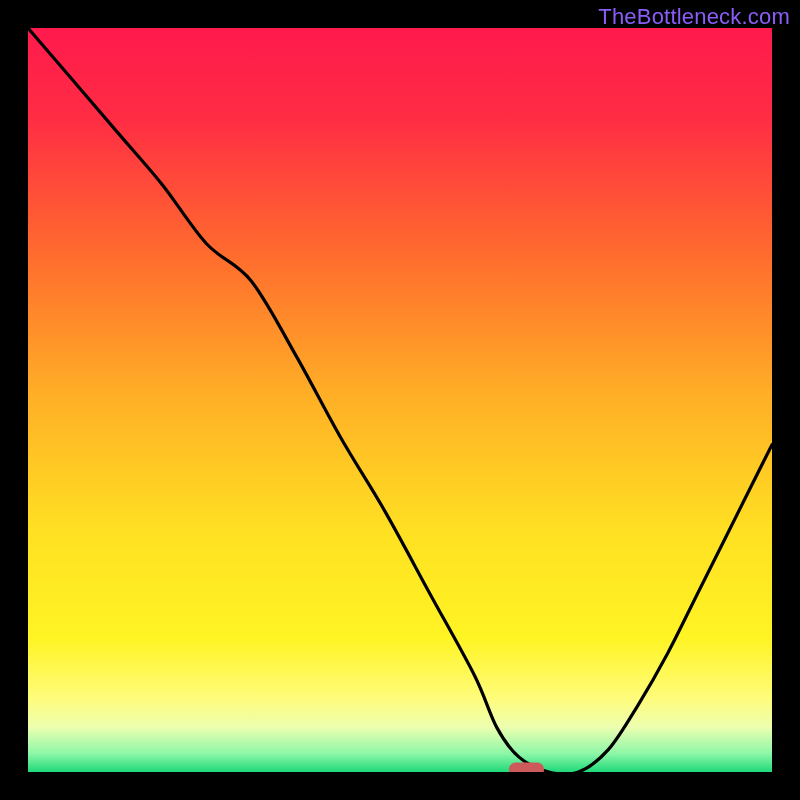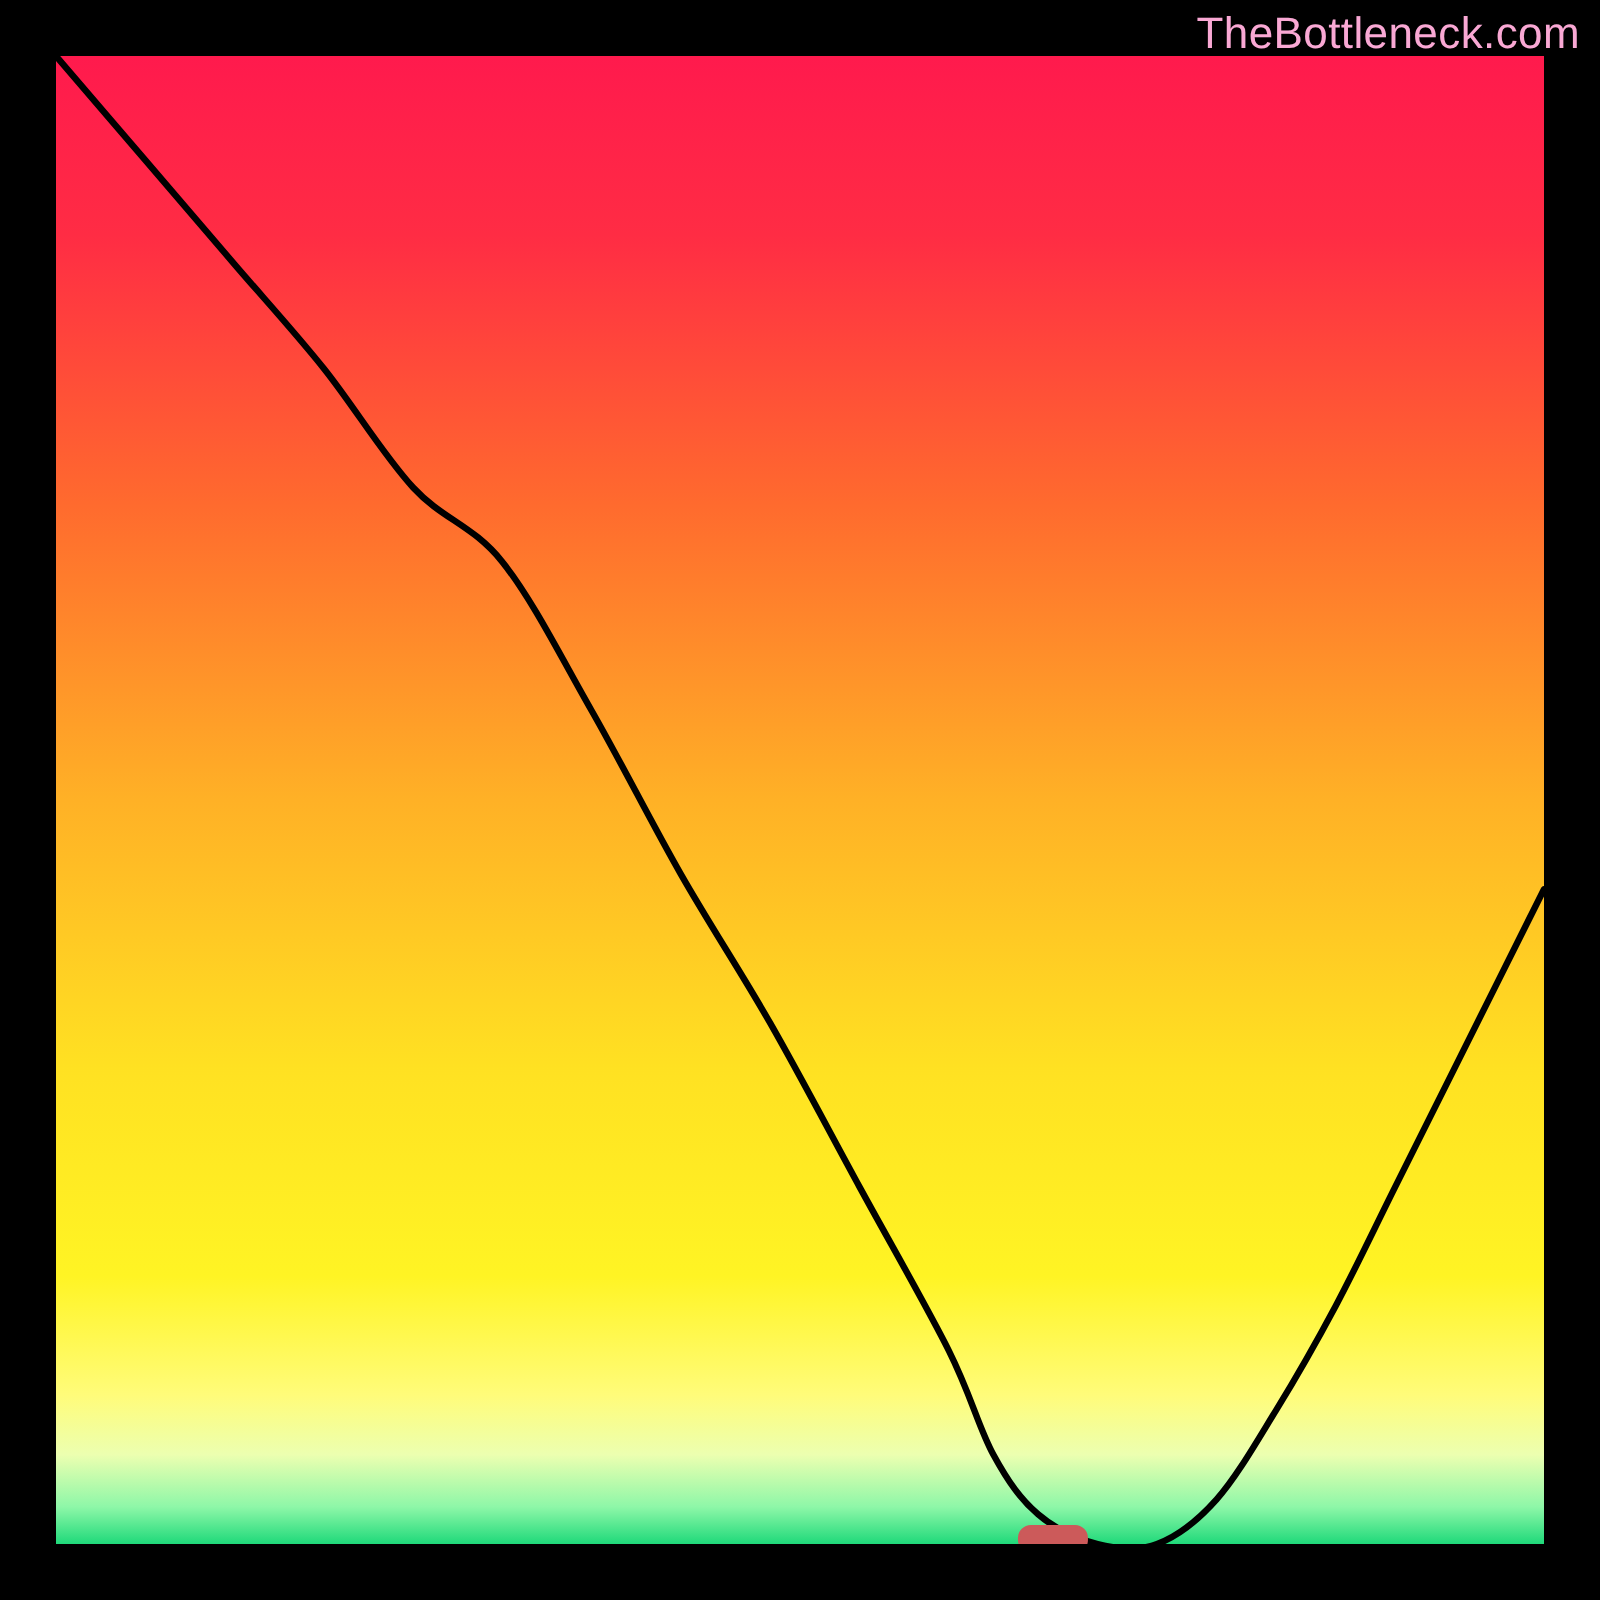--- a/index.html
+++ b/index.html
@@ -14,21 +14,21 @@
   .frame {
     position: relative;
     width: 800px;
     height: 800px;
     background: #000;
   }
   .watermark {
     position: absolute;
     top: 4px;
     right: 10px;
-    color: #f9a8d4;
+    color: #8b5cf6;
     font-size: 22px;
     font-weight: 500;
     letter-spacing: 0.2px;
     z-index: 5;
     text-align: center;
   }
   .plot-area {
     position: absolute;
     left: 28px;
     top: 28px;

